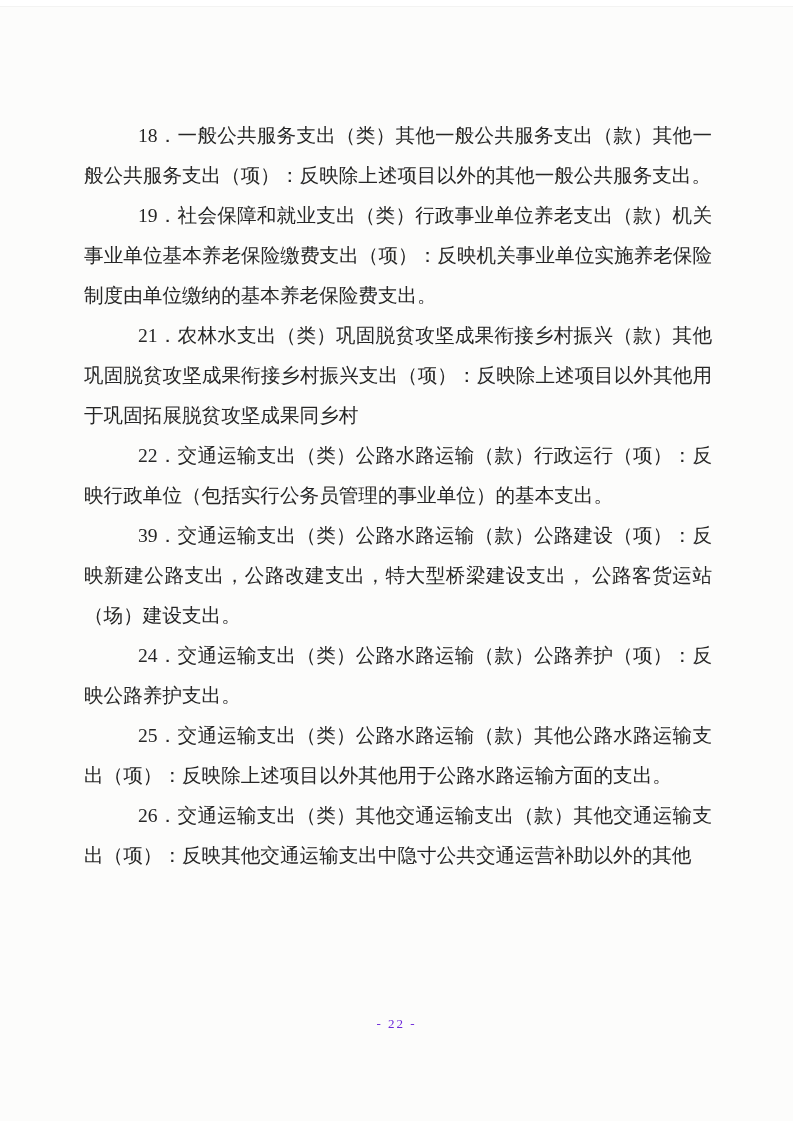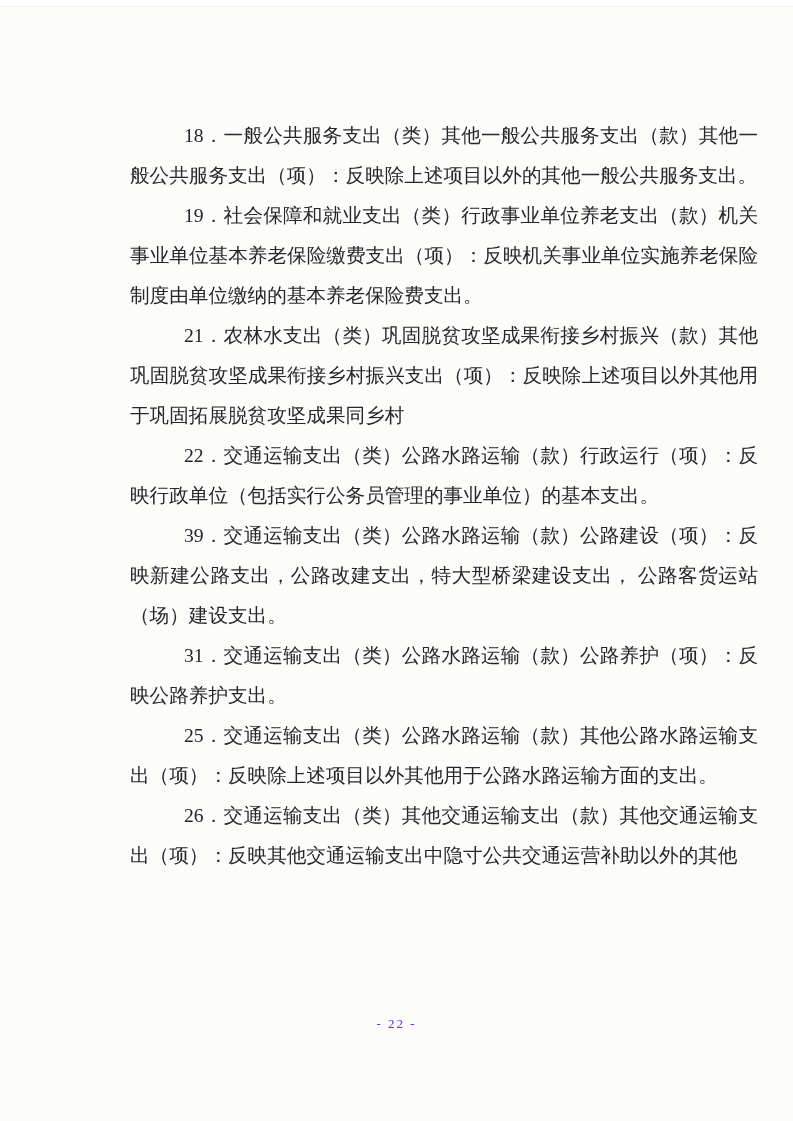--- a/index.html
+++ b/index.html
@@ -29,21 +29,20 @@
   .text-block {
     position: absolute;
     top: 116px;
     left: 84px;
     width: 628px;
     color: #262626;
     font-size: 19.6px;
     line-height: 40px;
     text-align: justify;
     text-justify: inter-character;
-    margin-left: 46px;
   }
   .para {
     margin: 0;
     padding: 0;
     text-indent: 54px;
     word-break: break-all;
   }
   .page-footer {
     position: absolute;
     top: 1014px;
@@ -64,21 +63,21 @@
 <div class="page">
 
   <div class="scan-edge-top"></div>
 
   <main class="text-block">
     <p class="para">18．一般公共服务支出（类）其他一般公共服务支出（款）其他一般公共服务支出（项）：反映除上述项目以外的其他一般公共服务支出。</p>
     <p class="para">19．社会保障和就业支出（类）行政事业单位养老支出（款）机关事业单位基本养老保险缴费支出（项）：反映机关事业单位实施养老保险制度由单位缴纳的基本养老保险费支出。</p>
     <p class="para">21．农林水支出（类）巩固脱贫攻坚成果衔接乡村振兴（款）其他巩固脱贫攻坚成果衔接乡村振兴支出（项）：反映除上述项目以外其他用于巩固拓展脱贫攻坚成果同乡村</p>
     <p class="para">22．交通运输支出（类）公路水路运输（款）行政运行（项）：反映行政单位（包括实行公务员管理的事业单位）的基本支出。</p>
     <p class="para">39．交通运输支出（类）公路水路运输（款）公路建设（项）：反映新建公路支出，公路改建支出，特大型桥梁建设支出， 公路客货运站（场）建设支出。</p>
-    <p class="para">31．交通运输支出（类）公路水路运输（款）公路养护（项）：反映公路养护支出。</p>
+    <p class="para">24．交通运输支出（类）公路水路运输（款）公路养护（项）：反映公路养护支出。</p>
     <p class="para">25．交通运输支出（类）公路水路运输（款）其他公路水路运输支出（项）：反映除上述项目以外其他用于公路水路运输方面的支出。</p>
     <p class="para">26．交通运输支出（类）其他交通运输支出（款）其他交通运输支出（项）：反映其他交通运输支出中隐寸公共交通运营补助以外的其他</p>
   </main>
 
   <footer class="page-footer">
     <span class="page-number">- 22 -</span>
   </footer>
 
 </div>
 

